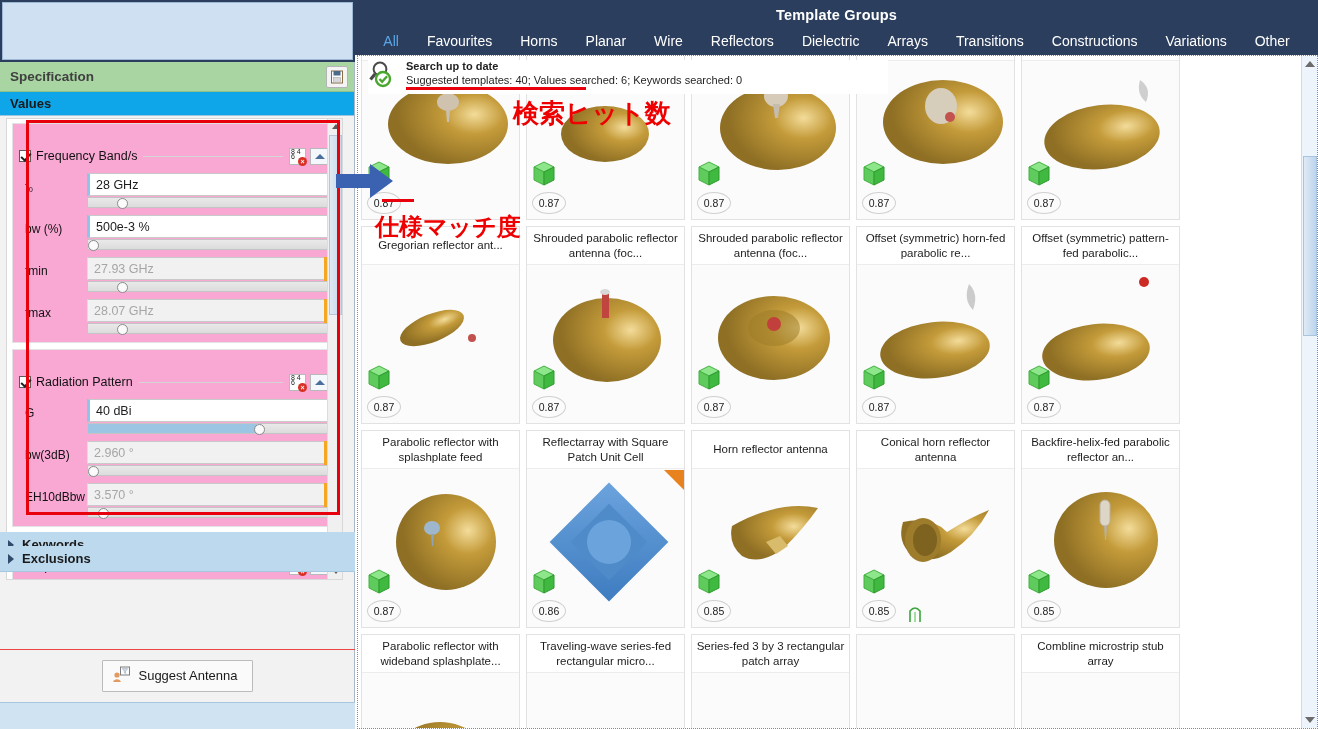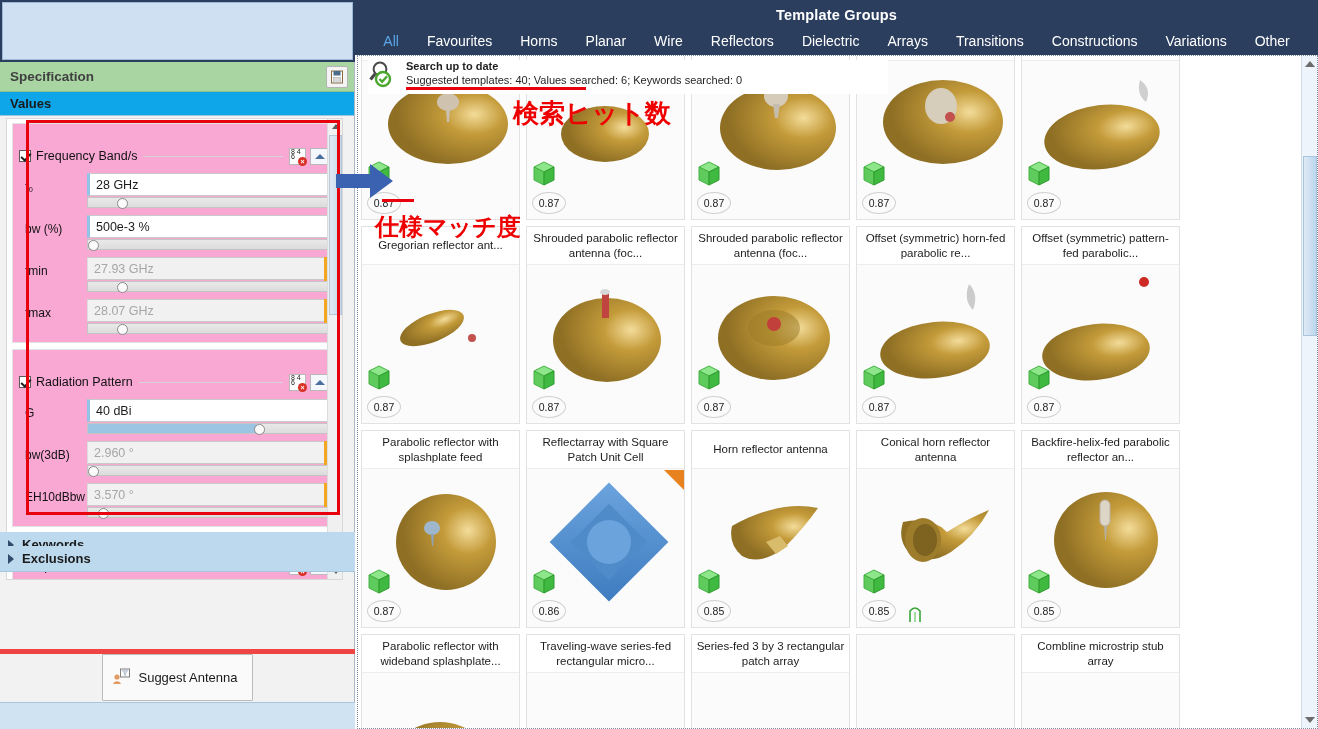--- a/index.html
+++ b/index.html
@@ -173,22 +173,22 @@
   }
   .collapsible-bar .arrow {
     width:0;height:0;border-top:5px solid transparent;border-bottom:5px solid transparent;
     border-left:6px solid #2f4a6b; margin-right: 8px;
   }
   #kw-bar { position: absolute; left: 0; top: 458px; width: 355px; margin-top: 12px; }
   #ex-bar { position: absolute; left: 0; top: 484px; width: 355px; }
 
   #suggest-zone {
     position: absolute; left: 0; bottom: 28px; width: 355px; height: 52px;
-    border-top: 5px solid #ef4444;
-    display: flex; justify-content: center;
+    border-top: 1px solid #ef4444;
+    display: flex; align-items: center; justify-content: center;
   }
   #suggest-btn {
     display: flex; align-items: center; gap: 8px;
     border: 1px solid #bbbbbb; background: #fafafa;
     padding: 5px 14px 5px 9px; font-size: 13px; color: #1a1a1a;
     cursor: pointer; border-radius: 1px;
   }
   #bottom-blue-strip {
     position:absolute; left:0; bottom:0; width:355px; height:27px;
     background:#cfe3f3; border-top:1px solid #aac6de;

